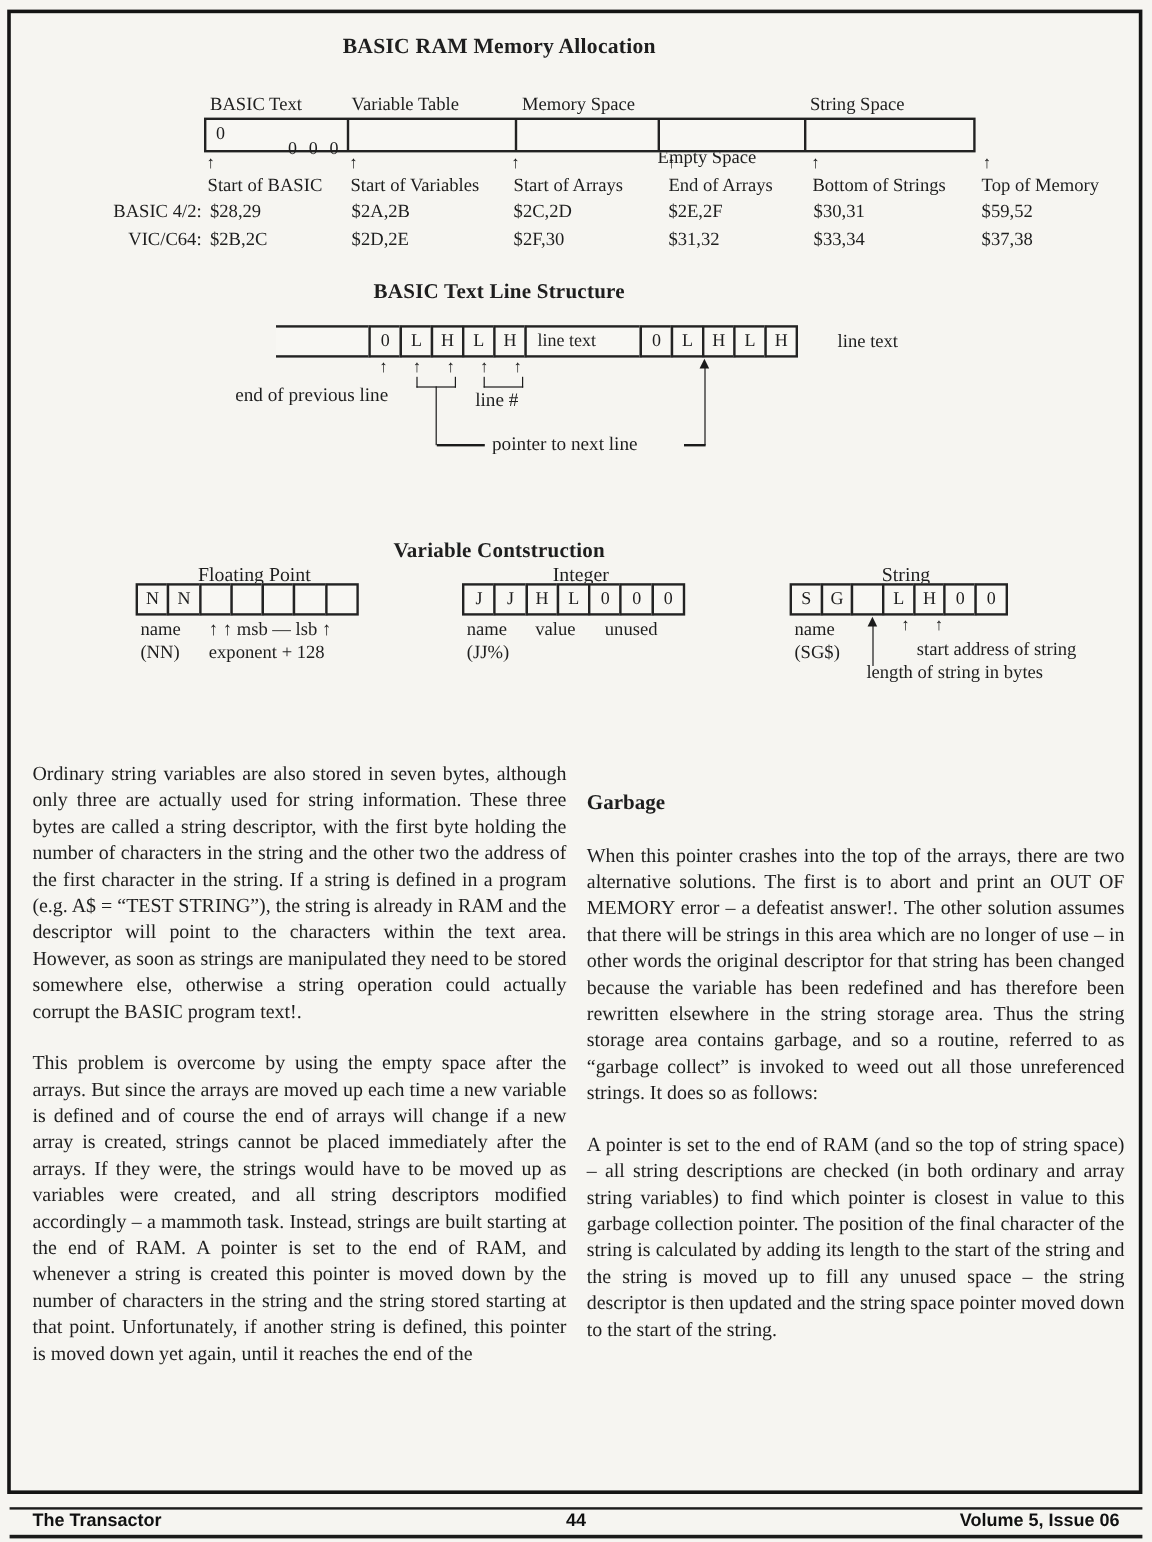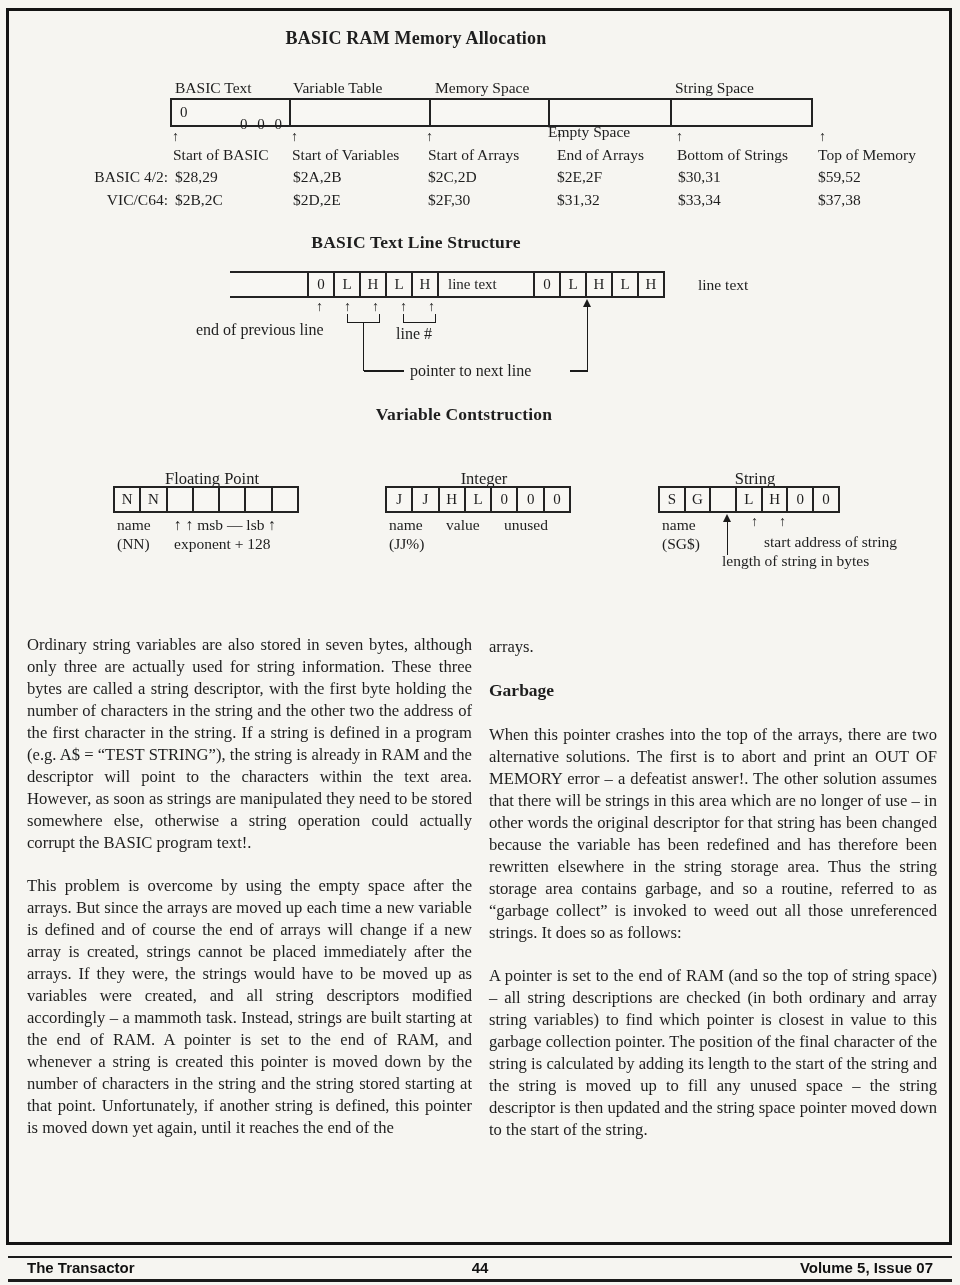--- a/index.html
+++ b/index.html
@@ -150,21 +150,21 @@
 
   <div class="tri-up" style="left:583px;top:299px;"></div>
   <div class="vline" style="left:586.8px;top:306px;height:65px;"></div>
 
   <div class="hline" style="left:364px;top:370px;width:40px;"></div>
   <span class="abs lab" style="left:410px;top:362px;font-size:16px;">pointer to next line</span>
   <div class="hline" style="left:570px;top:370px;width:18px;"></div>
 </div>
 
 <div>
-  <div class="h-main" style="top:404px;font-size:17.5px;padding-left:48px;">Variable Contstruction</div>
+  <div class="h-main" style="top:448px;font-size:17.5px;">Variable Contstruction</div>
 
   <div class="sub-title" style="left:113px;top:469px;width:198px;">Floating Point</div>
   <div class="cellrow" style="left:113px;top:486px;">
     <div class="cell first" style="width:28.3px;height:27px;">N</div>
     <div class="cell" style="width:28.3px;height:27px;">N</div>
     <div class="cell" style="width:28.3px;height:27px;"></div>
     <div class="cell" style="width:28.3px;height:27px;"></div>
     <div class="cell" style="width:28.3px;height:27px;"></div>
     <div class="cell" style="width:28.3px;height:27px;"></div>
     <div class="cell" style="width:28.3px;height:27px;"></div>
@@ -208,25 +208,24 @@
   <span class="abs lab" style="left:752px;top:533px;margin-left:12px;">start address of string</span>
   <span class="abs lab" style="left:722px;top:552px;">length of string in bytes</span>
 </div>
 
 <div class="col" style="left:27px;top:614px;width:445px;">
   <p style="margin-top:20px;">Ordinary string variables are also stored in seven bytes, although only three are actually used for string information. These three bytes are called a string descriptor, with the first byte holding the number of characters in the string and the other two the address of the first character in the string. If a string is defined in a program (e.g. A$ = “TEST STRING”), the string is already in RAM and the descriptor will point to the characters within the text area. However, as soon as strings are manipulated they need to be stored somewhere else, otherwise a string operation could actually corrupt the BASIC program text!.</p>
   <p style="margin-top:21px;">This problem is overcome by using the empty space after the arrays. But since the arrays are moved up each time a new variable is defined and of course the end of arrays will change if a new array is created, strings cannot be placed immediately after the arrays. If they were, the strings would have to be moved up as variables were created, and all string descriptors modified accordingly – a mammoth task. Instead, strings are built starting at the end of RAM. A pointer is set to the end of RAM, and whenever a string is created this pointer is moved down by the number of characters in the string and the string stored starting at that point. Unfortunately, if another string is defined, this pointer is moved down yet again, until it reaches the end of the</p>
 </div>
 
 <div class="col" style="left:489px;top:636px;width:448px;">
-  <p>arrays.</p>
   <h3 style="margin-top:21px;">Garbage</h3>
   <p style="margin-top:23px;">When this pointer crashes into the top of the arrays, there are two alternative solutions. The first is to abort and print an OUT OF MEMORY error – a defeatist answer!. The other solution assumes that there will be strings in this area which are no longer of use – in other words the original descriptor for that string has been changed because the variable has been redefined and has therefore been rewritten elsewhere in the string storage area. Thus the string storage area contains garbage, and so a routine, referred to as “garbage collect” is invoked to weed out all those unreferenced strings. It does so as follows:</p>
   <p style="margin-top:21px;">A pointer is set to the end of RAM (and so the top of string space) – all string descriptions are checked (in both ordinary and array string variables) to find which pointer is closest in value to this garbage collection pointer. The position of the final character of the string is calculated by adding its length to the start of the string and the string is moved up to fill any unused space – the string descriptor is then updated and the string space pointer moved down to the start of the string.</p>
 </div>
 
 <div>
   <div class="hline" style="left:8px;top:1256px;width:944px;height:2px;"></div>
   <span class="footer-text" style="left:27px;">The Transactor</span>
   <span class="footer-text" style="left:0;width:960px;text-align:center;">44</span>
-  <span class="footer-text" style="right:27px;">Volume 5, Issue 07</span>
+  <span class="footer-text" style="right:27px;">Volume 5, Issue 06</span>
   <div class="hline" style="left:8px;top:1279px;width:944px;height:2.5px;"></div>
 </div>
 
 </body></html>

